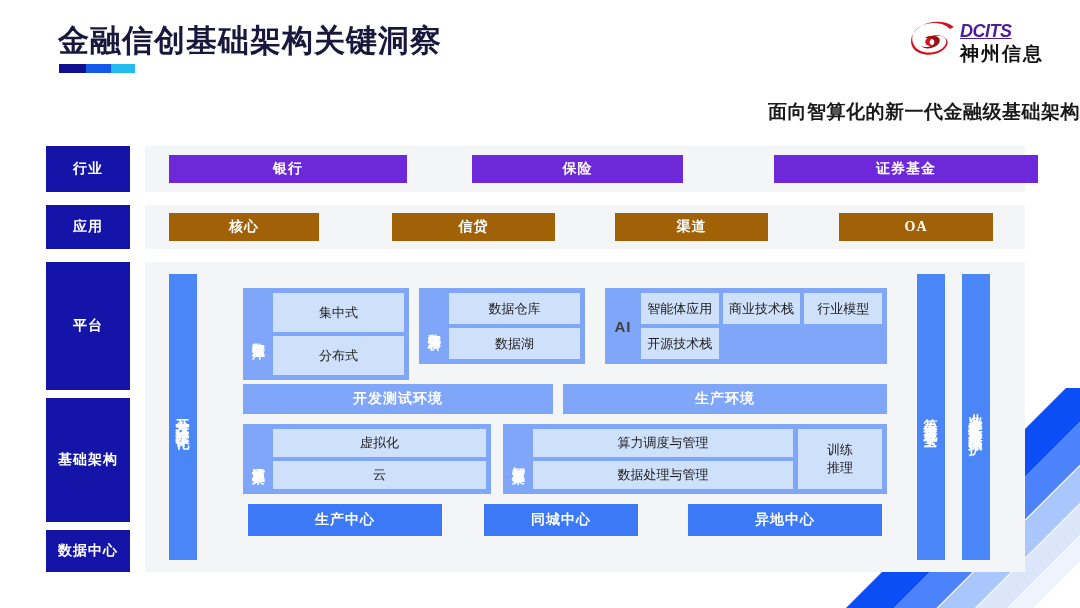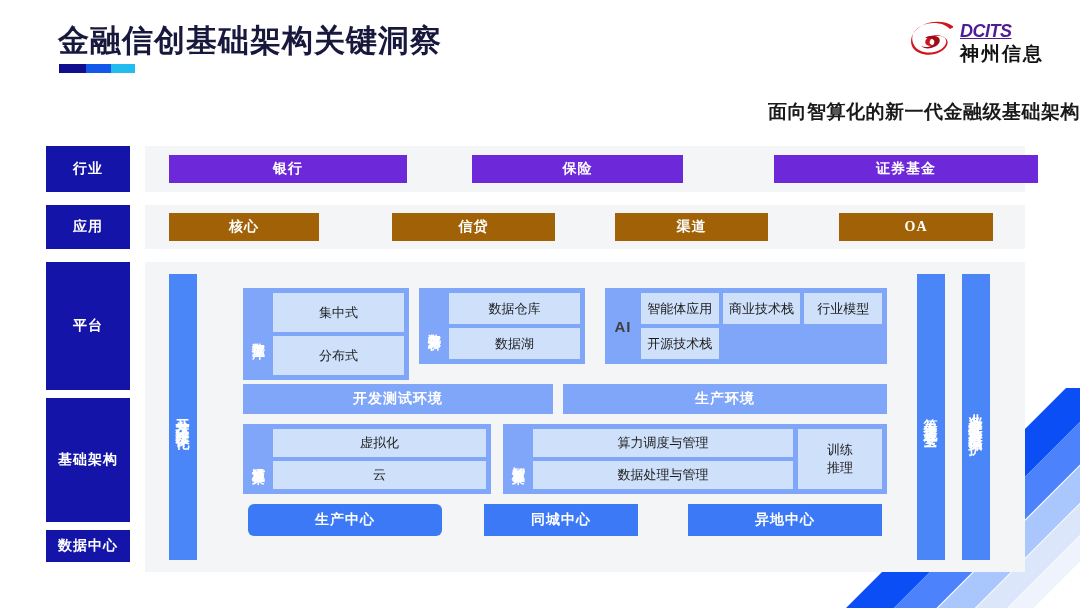--- a/index.html
+++ b/index.html
@@ -38,21 +38,21 @@
 
   .subtitle{position:absolute;left:0;right:0;top:99px;text-align:right;font-size:19px;font-weight:bold;color:#1a1a1a;letter-spacing:0.5px;}
 
   
   .rail{position:absolute;left:46px;width:84px;background:#1414a8;color:#fff;
         display:flex;align-items:center;justify-content:center;font-size:14px;font-weight:bold;letter-spacing:1px;}
   .rail-industry{top:146px;height:46px;}
   .rail-app    {top:205px;height:44px;}
   .rail-plat   {top:262px;height:128px;}
   .rail-infra  {top:398px;height:124px;}
-  .rail-dc     {top:530px;height:32px;}
+  .rail-dc     {top:530px;height:42px;}
 
   
   .panel{position:absolute;left:145px;right:55px;background:#f4f5f7;}
   .panel-industry{top:146px;height:46px;}
   .panel-app{top:205px;height:44px;}
   .panel-main{top:262px;height:310px;}
 
   .rowbar{position:absolute;top:50%;transform:translateY(-50%);height:28px;
           display:flex;align-items:center;justify-content:center;color:#fff;
           font-size:14px;font-weight:bold;letter-spacing:1px;}
@@ -86,21 +86,21 @@
   .wide{position:absolute;height:30px;background:#7fa6f9;color:#fff;font-size:14px;font-weight:bold;
         display:flex;align-items:center;justify-content:center;letter-spacing:1px;}
   .w-dev{left:243px;top:384px;width:310px;}
   .w-prod{left:563px;top:384px;width:324px;}
 
   .train{background:#cfe0fb;color:#1b1b1b;font-size:13px;width:84px;flex:none;
          display:flex;align-items:center;justify-content:center;text-align:center;line-height:1.35;}
 
   .dcbtn{position:absolute;height:32px;background:#3b79f6;color:#fff;font-size:14px;font-weight:bold;
          display:flex;align-items:center;justify-content:center;letter-spacing:1px;top:504px;}
-  .dc0{left:248px;width:194px;border-radius:6px;}
+  .dc0{left:248px;width:194px;}
   .dc1{left:484px;width:154px;}
   .dc2{left:688px;width:194px;}
 </style>
 </head>
 <body>
 
 <div class="slide">
 
   <div class="deco">
     <i class="s1"></i>

